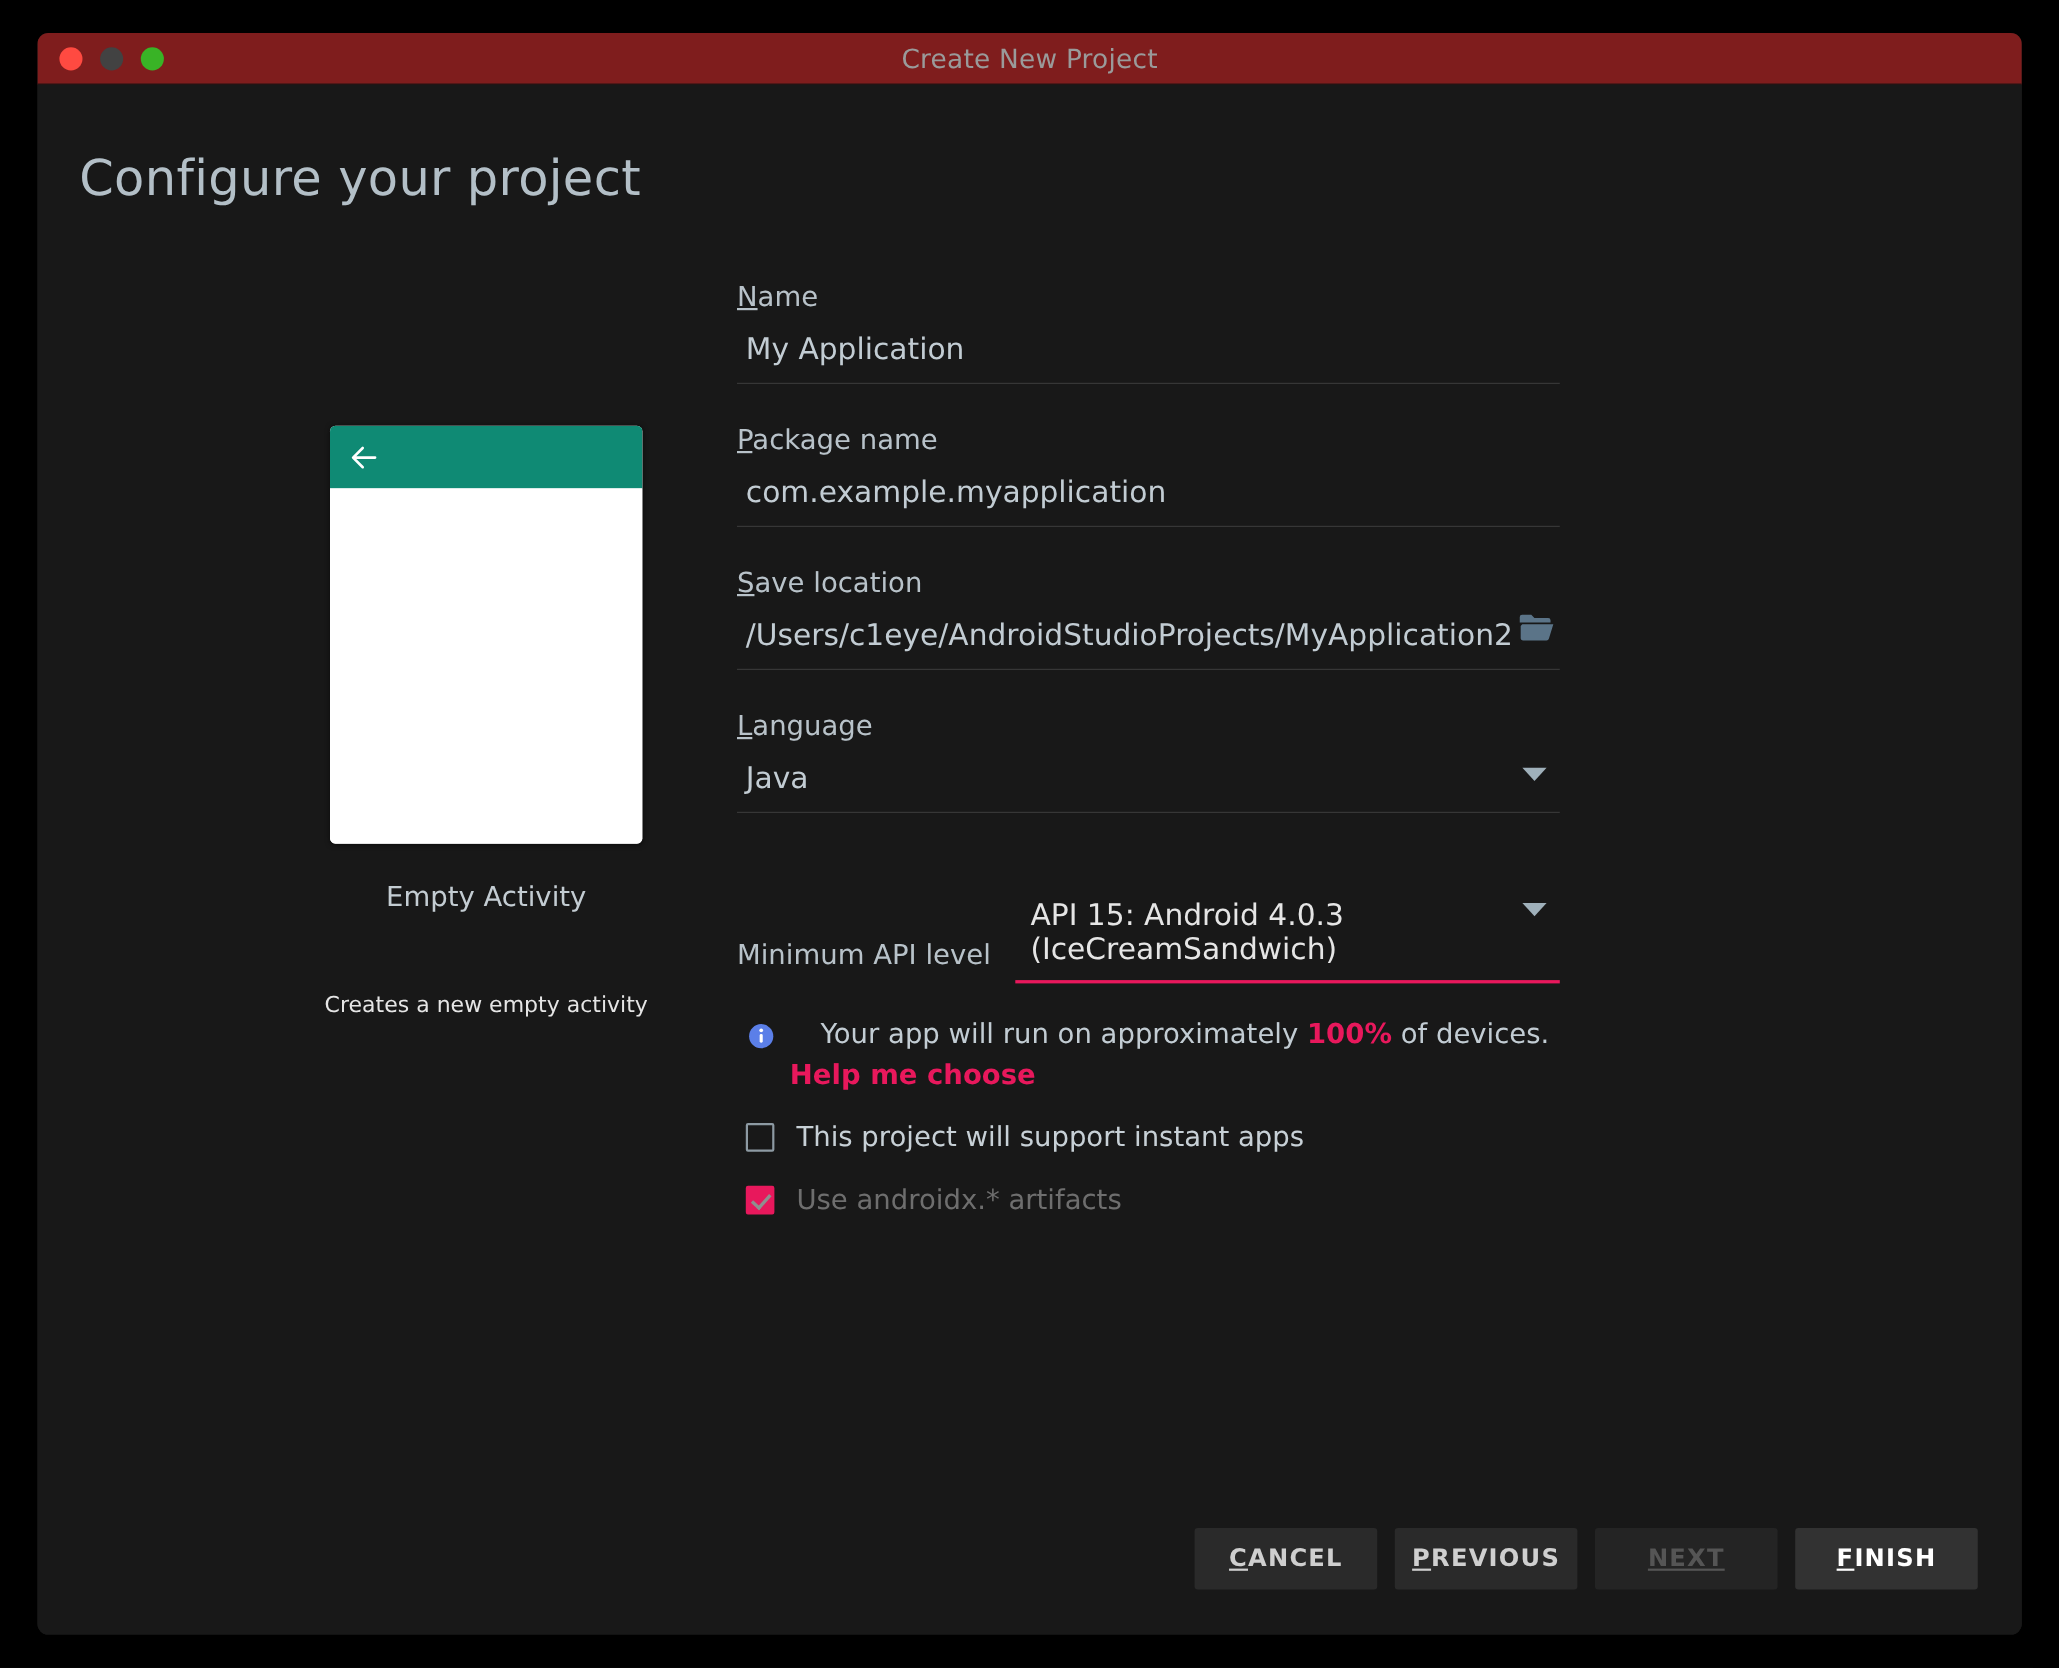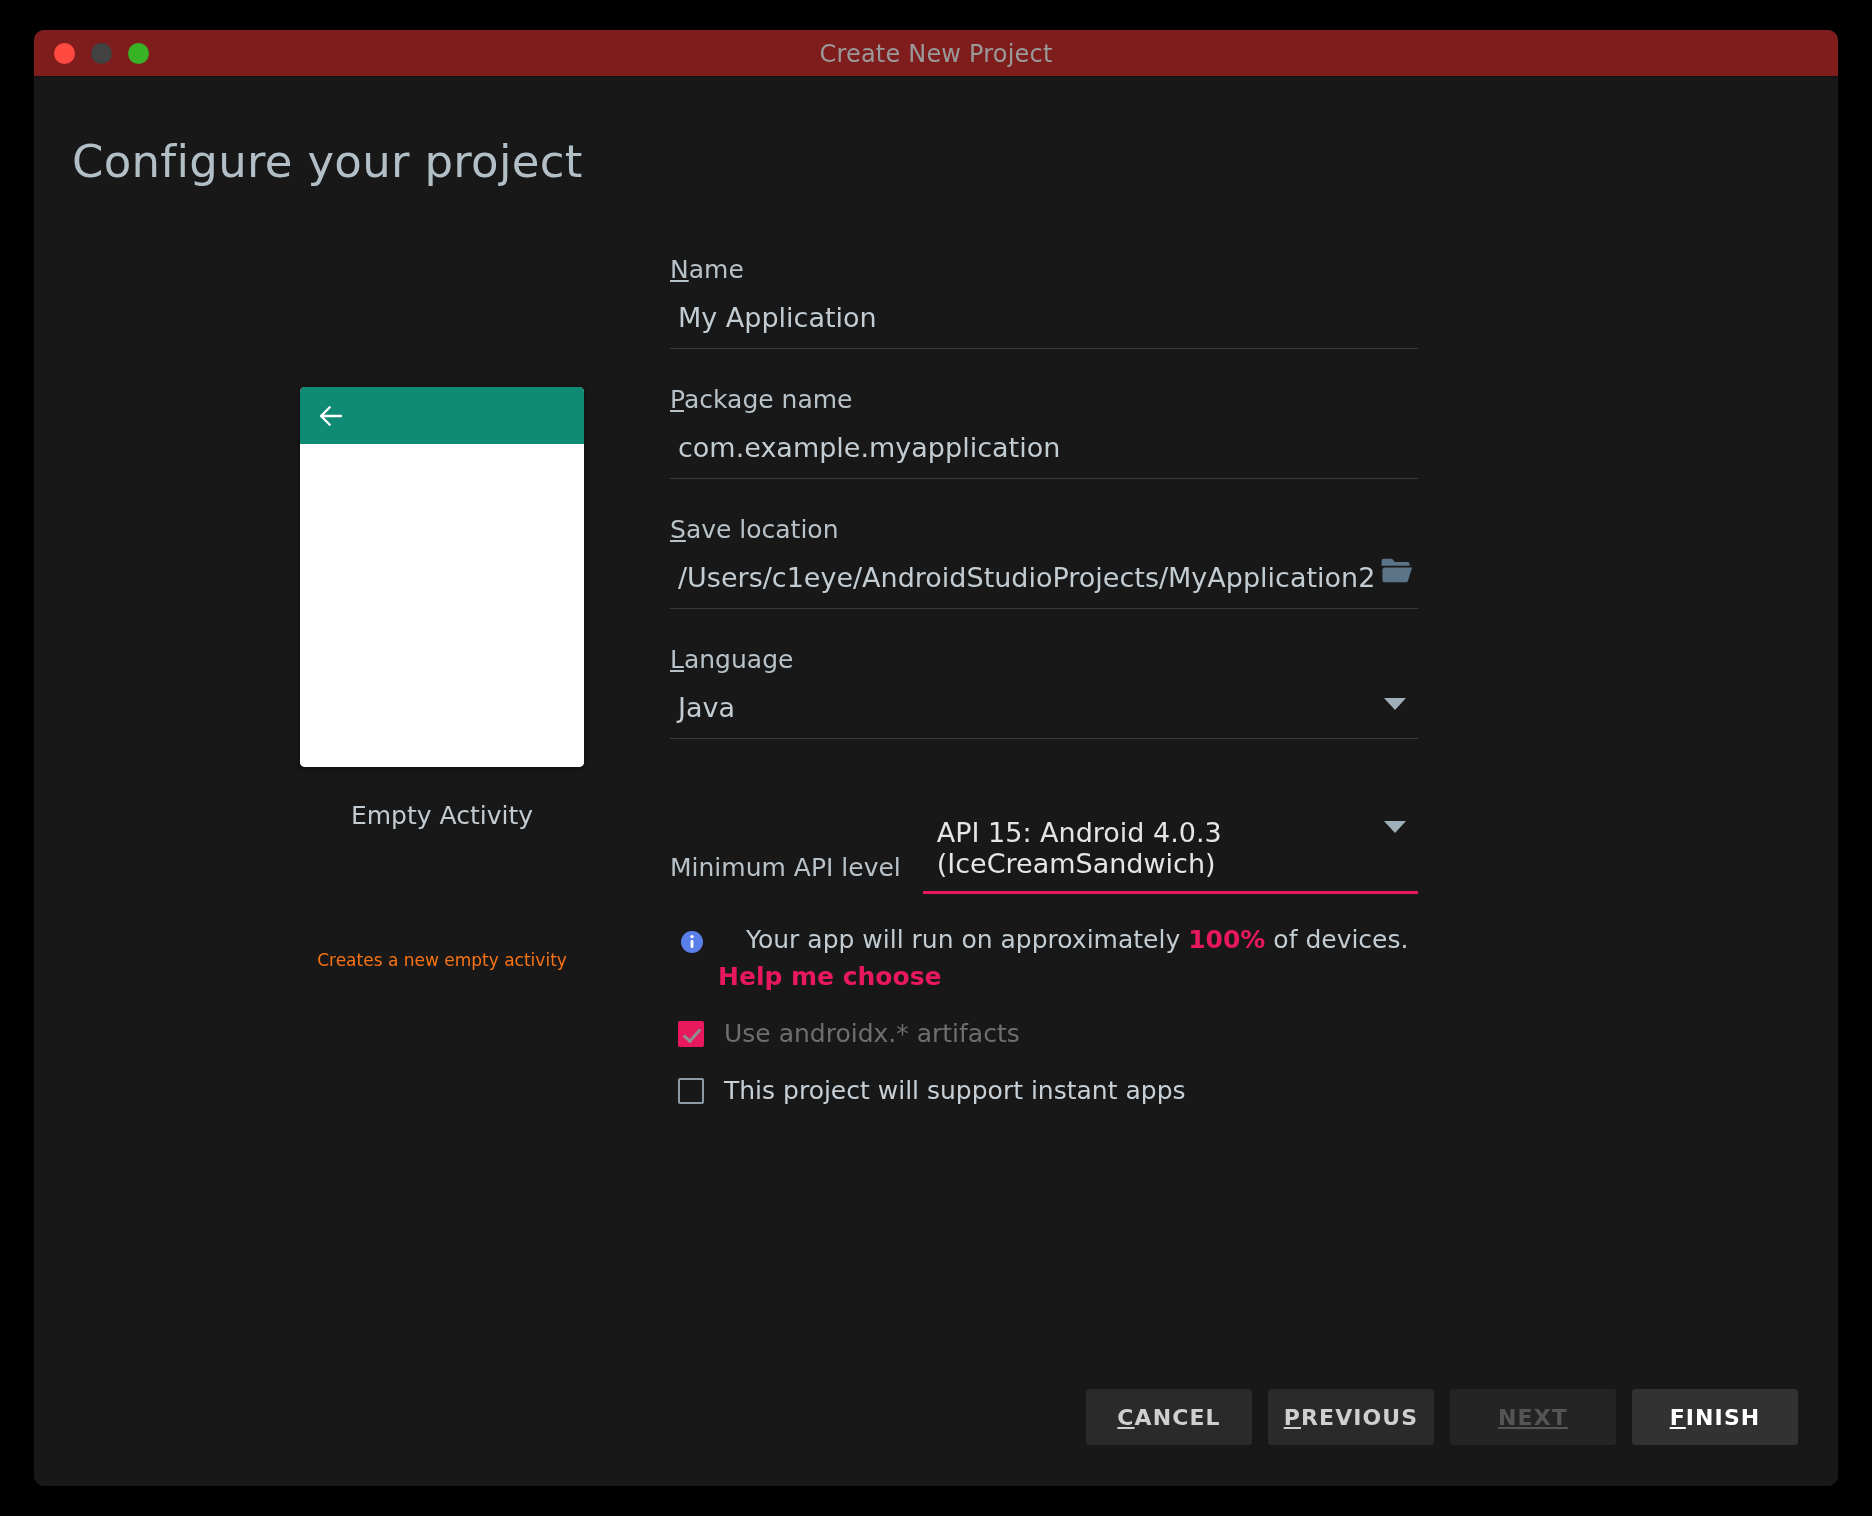--- a/index.html
+++ b/index.html
@@ -100,23 +100,23 @@
     padding-left: 16px;
   }
   .back-arrow { width: 30px; height: 30px; display: block; }
   .phone-body { height: 323px; background: #ffffff; }
   .template-name {
     margin-top: 34px;
     font-size: 25px;
     color: #c3ccd2;
   }
   .template-desc {
-    margin-top: 120px;
-    font-size: 17px;
-    color: #f97316;
+    margin-top: 71px;
+    font-size: 20px;
+    color: #e5e5e5;
   }
 
   
   .form {
     position: absolute;
     left: 636px;
     top: 178px;
     width: 748px;
   }
   .field { margin-bottom: 36px; }
@@ -341,26 +341,26 @@
           <circle cx="12" cy="12" r="11" fill="#5b7fe8"></circle>
           <rect x="10.6" y="10" width="2.8" height="8" rx="1.3" fill="#ffffff"></rect>
           <circle cx="12" cy="6.6" r="1.7" fill="#ffffff"></circle>
         </svg>
         <div><span>Your app will run on approximately </span><span class="pct">100%</span><span> of devices.</span></div>
       </div>
       <div class="help-link">Help me choose</div>
 
       
       <div class="check-row">
+        <span class="cb"></span>
+        <span class="check-label">This project will support instant apps</span>
+      </div>
+      <div class="check-row">
         <span class="cb checked"></span>
         <span class="check-label disabled">Use androidx.* artifacts</span>
-      </div>
-      <div class="check-row">
-        <span class="cb"></span>
-        <span class="check-label">This project will support instant apps</span>
       </div>
 
     </div>
 
     <div class="footer">
       <button class="btn">
           <span class="mn">C</span>
           <span>ANCEL</span>
         </button>
       <button class="btn">

